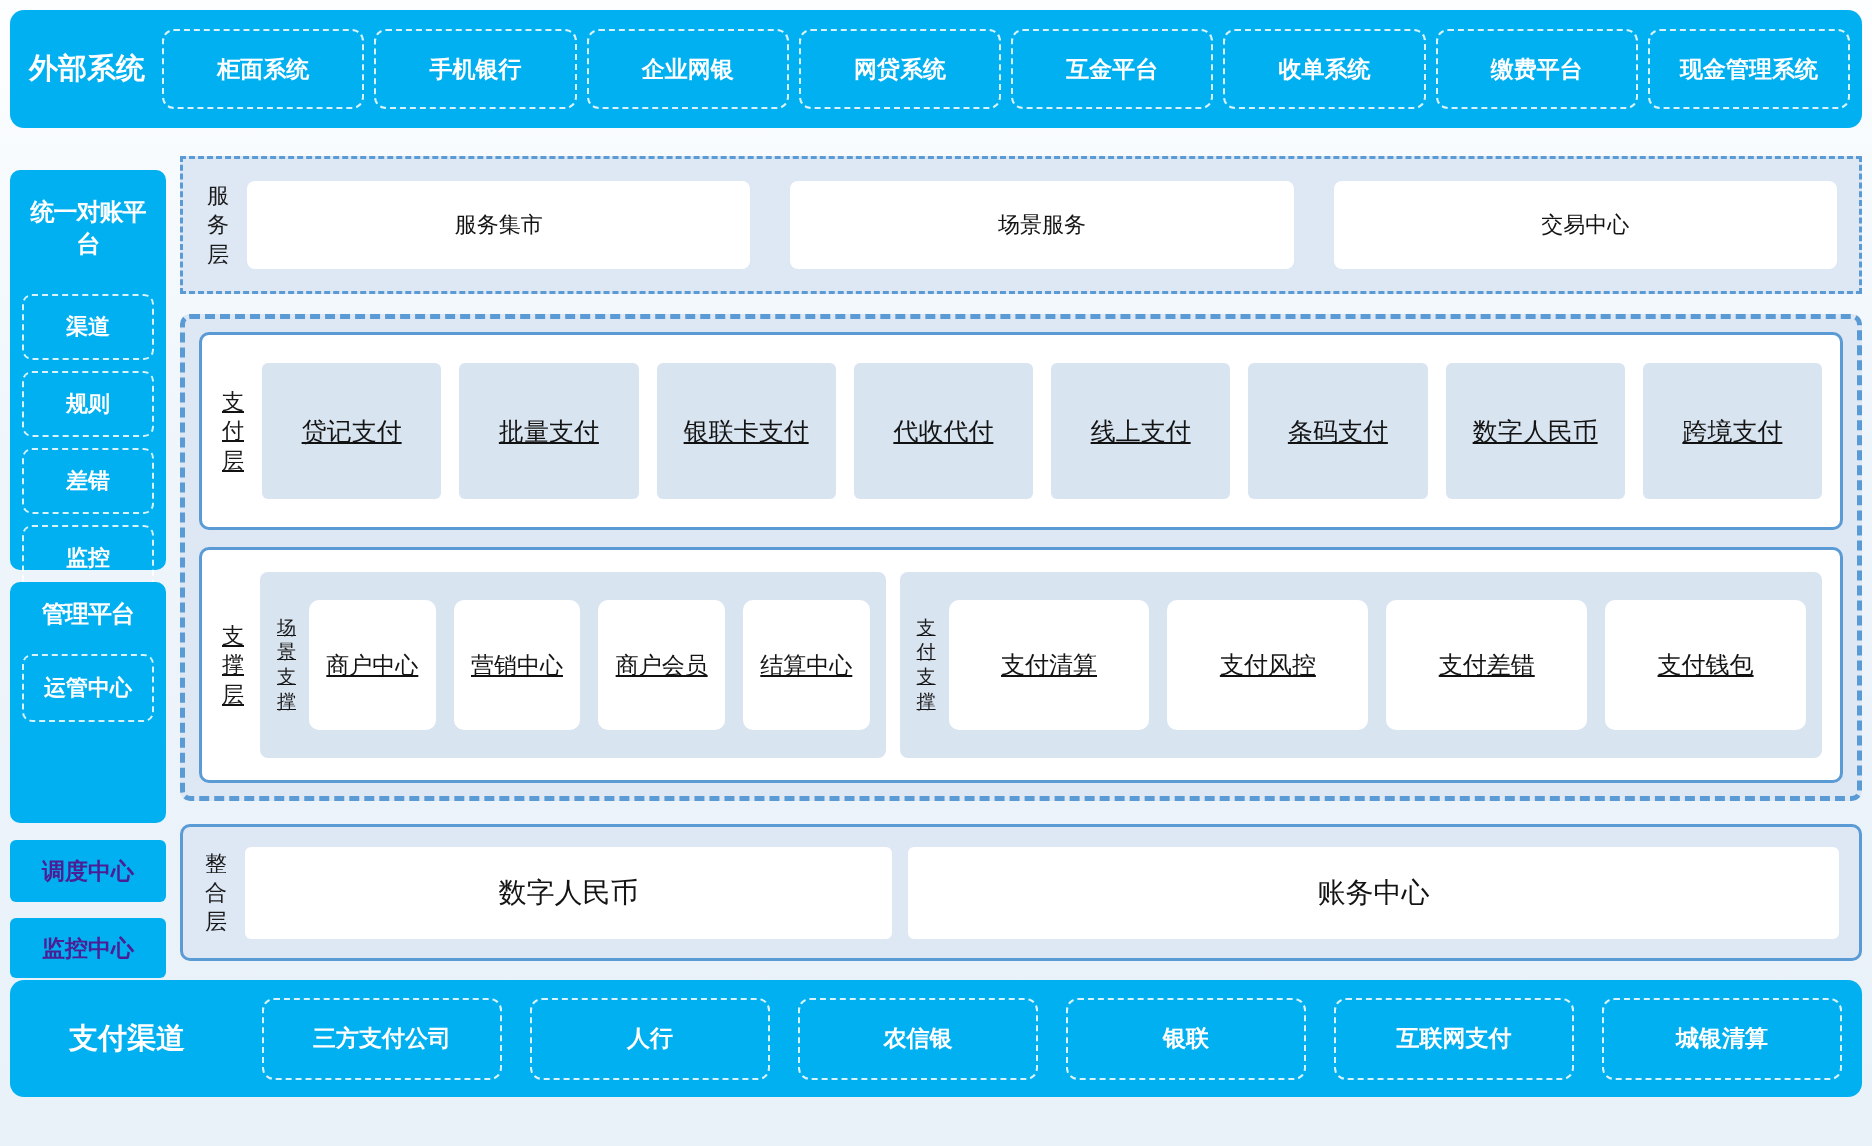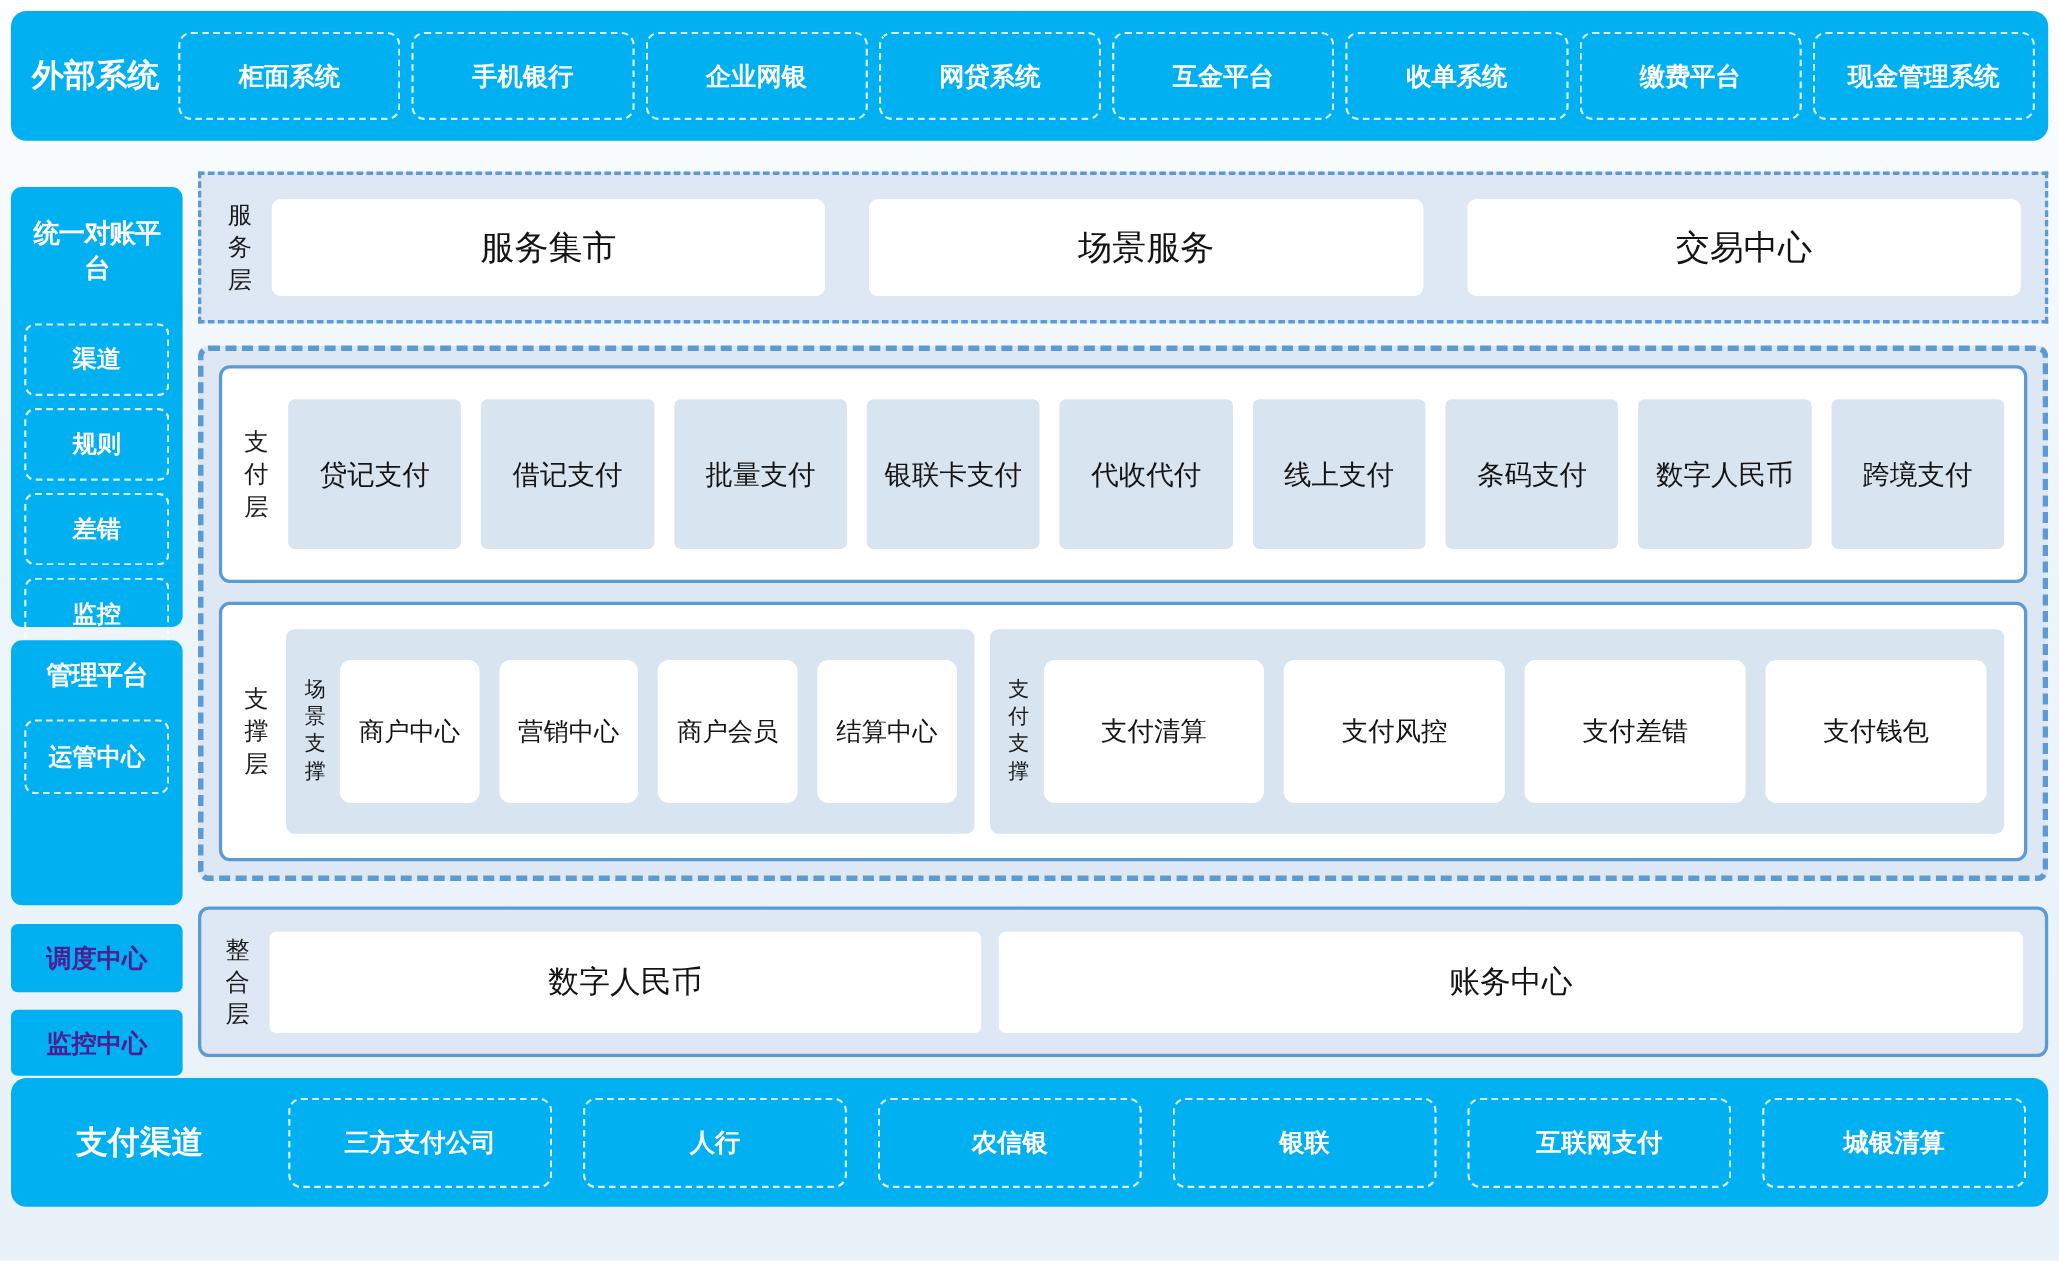--- a/index.html
+++ b/index.html
@@ -62,27 +62,27 @@
   
   .service{
     height:138px;margin-bottom:20px;box-sizing:border-box;
     border:3px dashed #5B9BD5;background:#DEE8F5;
     display:flex;align-items:center;padding:0 22px;
   }
   .service .cards{flex:1;display:flex;gap:40px;margin-left:16px;}
   .white-card{
     background:#fff;border-radius:8px;display:flex;align-items:center;justify-content:center;color:#141414;
   }
-  .service .white-card{flex:1;height:88px;font-size:31px;}
+  .service .white-card{flex:1;height:88px;font-size:22px;}
 
   
   .dashed-wrap{
     height:487px;margin-bottom:23px;box-sizing:border-box;
     border:5px dashed #5B9BD5;border-radius:10px;background:#DEE8F5;
-    padding:13px 14px;display:flex;flex-direction:column;gap:17px;
+    padding:13px 14px;display:flex;flex-direction:column;gap:17px;text-decoration:underline;
   }
   .inner-box{
     background:#fff;border:3px solid #5B9BD5;border-radius:10px;box-sizing:border-box;
     display:flex;align-items:center;padding:0 18px;
   }
   .payment{flex:0 0 198px;}
   .payment .cards{flex:1;display:flex;gap:18px;margin-left:16px;}
   .blue-card{
     flex:1;height:136px;background:#D9E4F1;border-radius:6px;
     display:flex;align-items:center;justify-content:center;font-size:25px;color:#141414;
@@ -163,21 +163,20 @@
           <div class="white-card">交易中心</div>
         </div>
       </div>
 
       <div class="dashed-wrap">
 
         <div class="inner-box payment">
           <div class="vlabel">支付层</div>
           <div class="cards">
             <div class="blue-card">贷记支付</div>
-            <div class="blue-card">借记支付</div>
             <div class="blue-card">批量支付</div>
             <div class="blue-card">银联卡支付</div>
             <div class="blue-card">代收代付</div>
             <div class="blue-card">线上支付</div>
             <div class="blue-card">条码支付</div>
             <div class="blue-card">数字人民币</div>
             <div class="blue-card">跨境支付</div>
           </div>
         </div>
 

